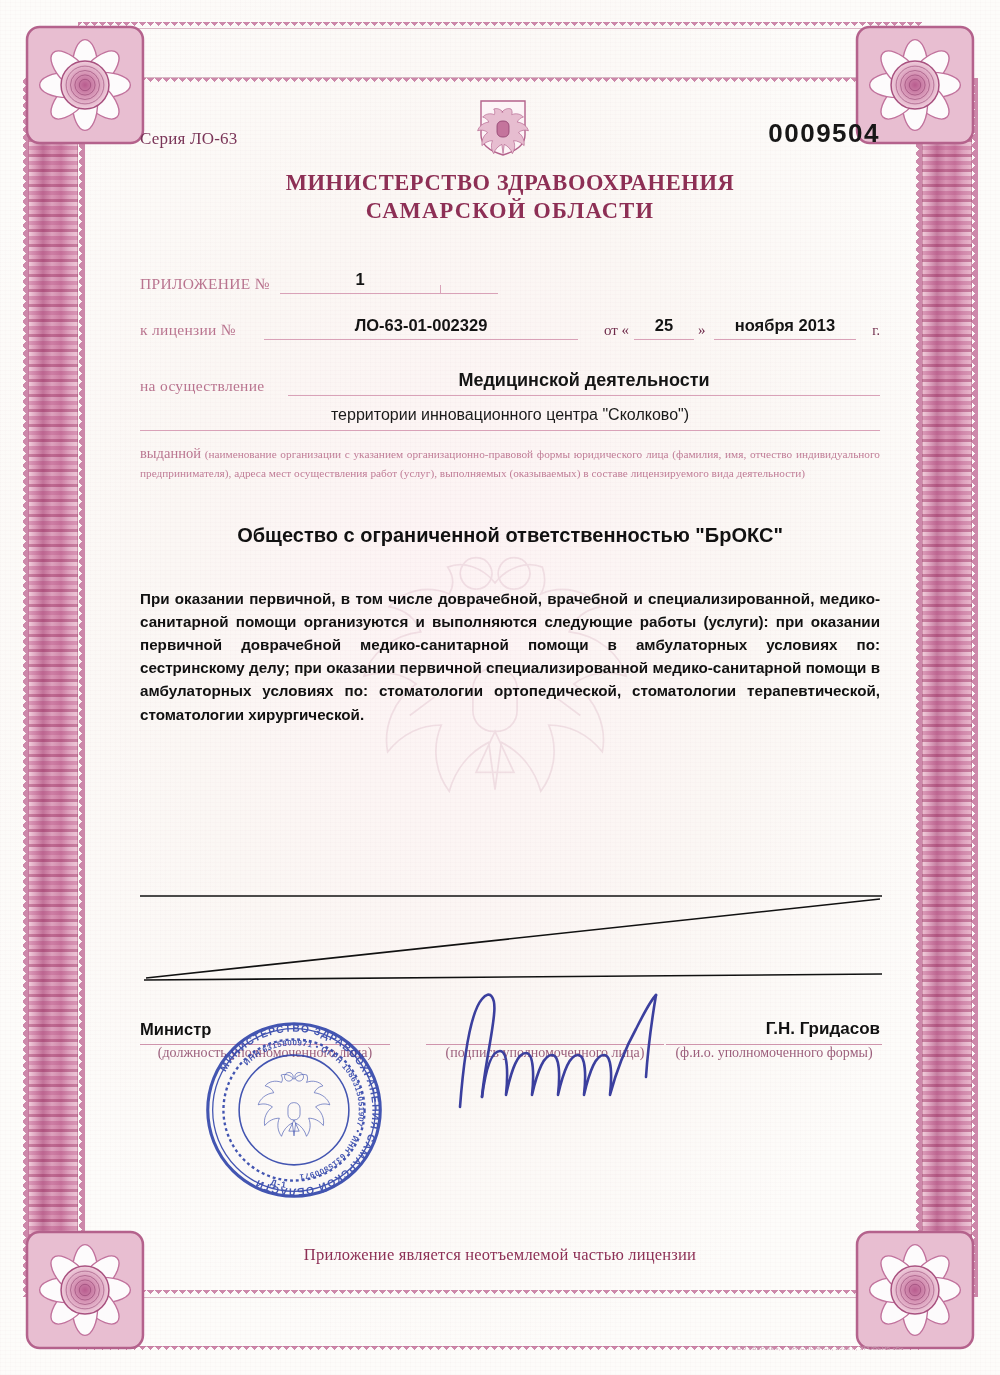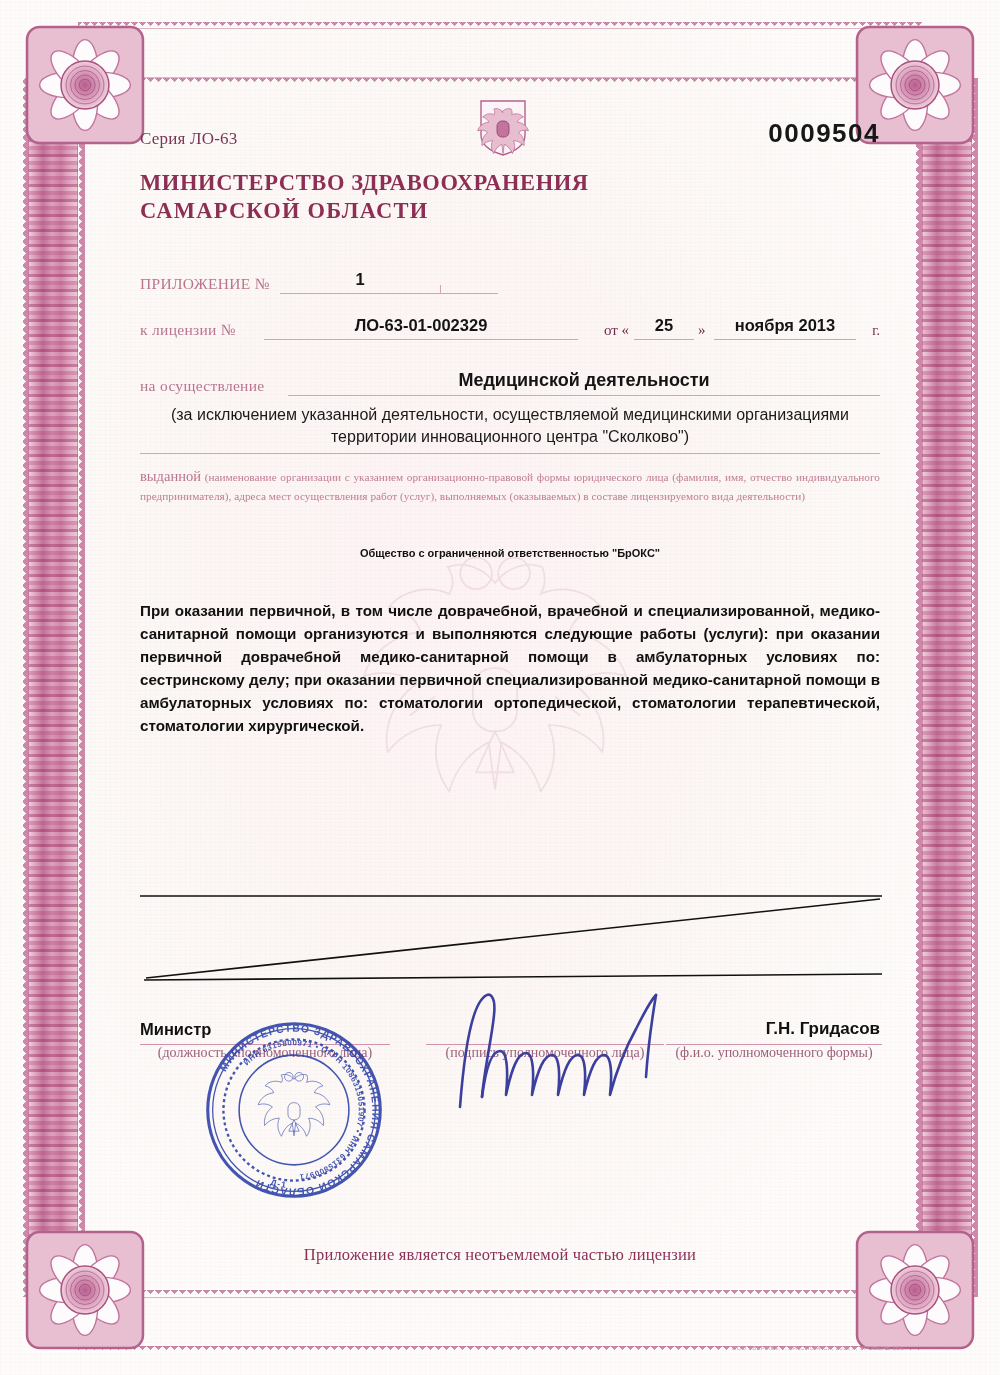--- a/index.html
+++ b/index.html
@@ -107,21 +107,21 @@
   }
   .emblem-small{width:52px;height:58px;margin-bottom:-4px;}
   .emblem-small svg{width:100%;height:100%;}
   .docnum{
     font-family:"Liberation Sans", sans-serif;
     font-size:26px;font-weight:700;color:#171717;letter-spacing:1.5px;
     padding-bottom:4px;
   }
 
   .ministry{
-    text-align:left;margin-top:16px;
+    text-align:center;margin-top:16px;
     color:#8d2f55;font-size:22.5px;font-weight:700;
     letter-spacing:.6px;line-height:1.26;
   }
   .ministry .l2{letter-spacing:1.2px;}
 
   
   .field-row{position:relative;margin-top:0;height:40px;}
   .fld-label{
     position:absolute;left:0;bottom:7px;
     font-size:15.5px;color:#b9748f;letter-spacing:.3px;
@@ -166,21 +166,21 @@
   
   .fineprint{
     margin-top:12px;font-size:11.3px;line-height:1.5;
     color:#c07d97;text-align:justify;
   }
   .fineprint .lead{font-size:14.5px;color:#b9748f;}
 
   .orgname{
     margin-top:42px;text-align:center;
     font-family:"Liberation Sans", sans-serif;
-    font-weight:700;font-size:11px;color:#111;
+    font-weight:700;font-size:20px;color:#111;
   }
 
   .address{
     margin-top:128px;text-align:center;
     font-family:"Liberation Sans", sans-serif;
     font-weight:700;font-size:15.5px;color:#111;line-height:1.5;
   }
 
   .bodytext{
     margin-top:40px;
@@ -424,21 +424,20 @@
       <span class="small-g serif">г.</span>
     </div>
 
     <div class="field-row row-act">
       <span class="fld-label serif">на осуществление</span>
       <span class="rule" style="left:148px;right:0;"></span>
       <span class="fld-value" style="left:148px;right:0;font-size:18px;">Медицинской деятельности</span>
     </div>
 
     <div class="act-block">
-      <div>(за исключением указанной деятельности, осуществляемой медицинскими организациями</div>
       <div class="act-line">территории инновационного центра "Сколково")</div>
     </div>
 
     <div class="fineprint serif">
       <span class="lead">выданной</span>
       <span>(наименование организации с указанием организационно-правовой формы юридического лица (фамилия, имя, отчество индивидуального предпринимателя), адреса мест осуществления работ (услуг), выполняемых (оказываемых)  в составе лицензируемого вида деятельности)</span>
     </div>
 
     <div class="orgname">Общество с ограниченной ответственностью "БрОКС"</div>
 

